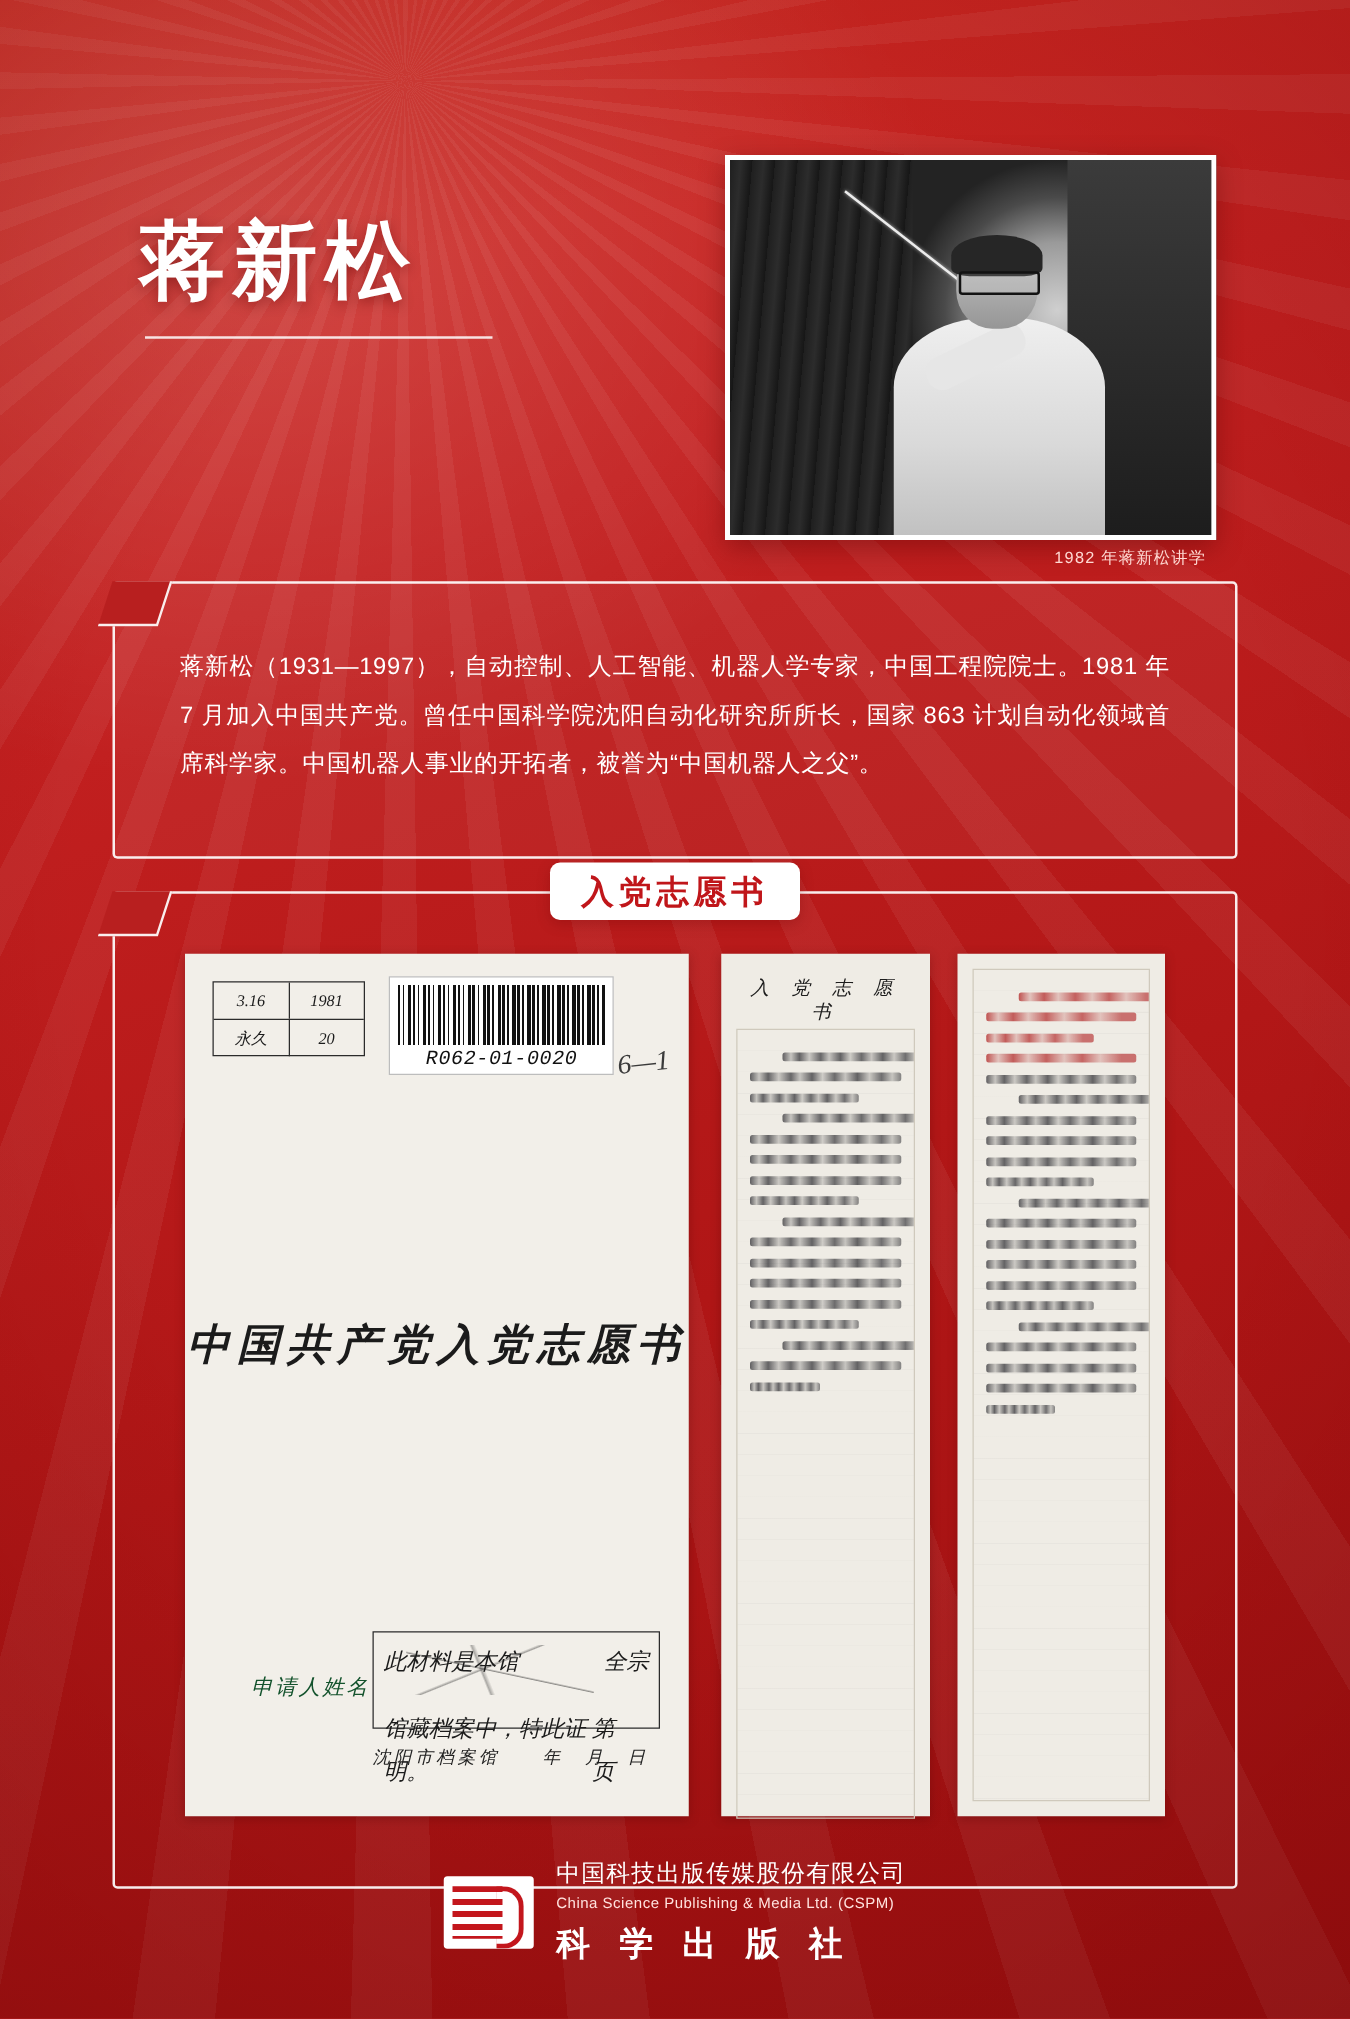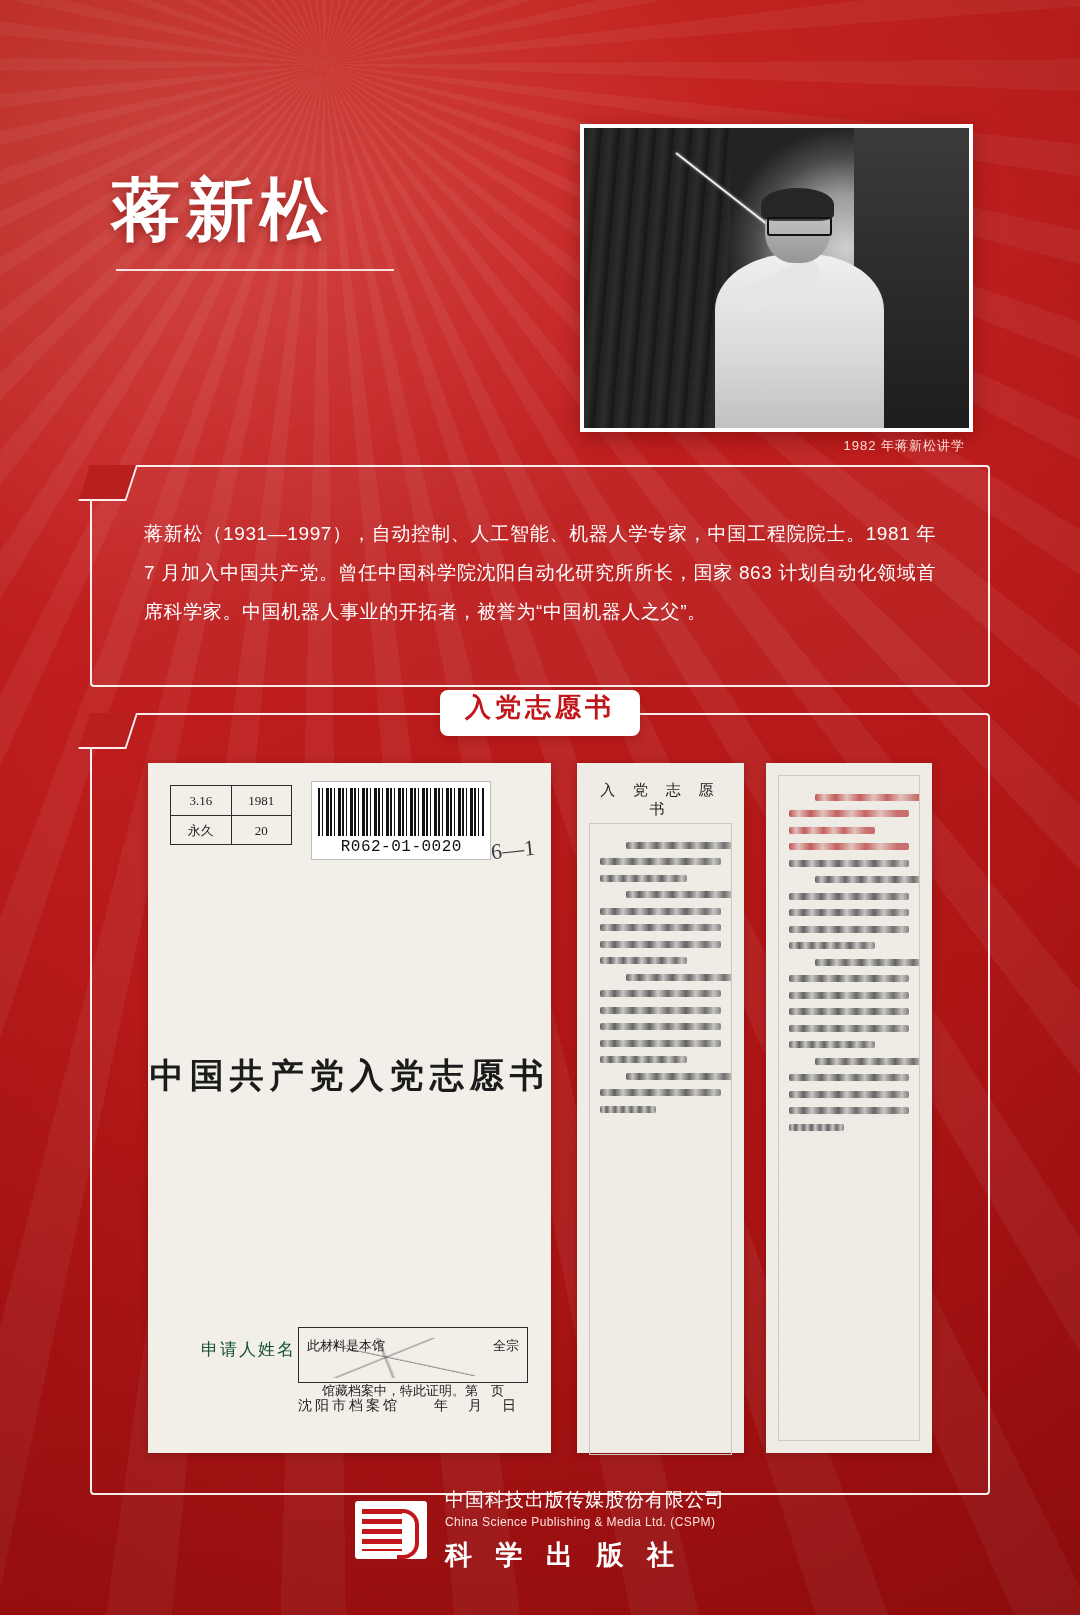--- a/index.html
+++ b/index.html
@@ -247,36 +247,37 @@
   }
   .pill-banner {
     position: relative;
     z-index: 3;
     width: 200px;
     margin: 0 auto;
     height: 46px;
     background: #ffffff;
     border-radius: 8px;
     display: flex;
-    align-items: flex-start;
+    align-items: center;
     justify-content: center;
     box-shadow: 0 3px 10px rgba(100,0,0,0.25);
   }
   .pill-banner span {
     color: #c0161a;
     font-size: 26px;
     font-weight: bold;
     letter-spacing: 4px;
   }
   .doc-card {
     position: relative;
     margin-top: -23px;
     border: 2px solid rgba(255,255,255,0.92);
     border-radius: 4px;
-    padding: 48px 56px 40px 56px;
+    padding: 48px 56px 56px 56px;
+    font-style: italic;
   }
   .doc-card .corner-fold {
     position: absolute;
     left: -2px; top: -2px;
     width: 46px; height: 34px;
     background: #b81f1f;
     border-right: 2px solid rgba(255,255,255,0.92);
     border-bottom: 2px solid rgba(255,255,255,0.92);
     transform: skewX(-18deg);
     transform-origin: left top;
@@ -382,24 +383,24 @@
     font-size: 17px;
     color: #14532d;
     letter-spacing: 2px;
     font-family: "Liberation Serif", serif;
   }
   .seal-box {
     position: absolute;
     left: 150px;
     bottom: 70px;
     width: 230px;
-    height: 56px;
+    height: 78px;
     border: 1.6px solid #2b2b2b;
     color: #1b1b1b;
-    font-size: 13px;
+    font-size: 18px;
     line-height: 1.9;
     padding: 6px 8px;
     box-sizing: border-box;
     font-family: "Liberation Serif", serif;
   }
   .seal-scribble {
     position: absolute;
     left: 26px; top: 10px;
     width: 150px; height: 40px;
     background:

